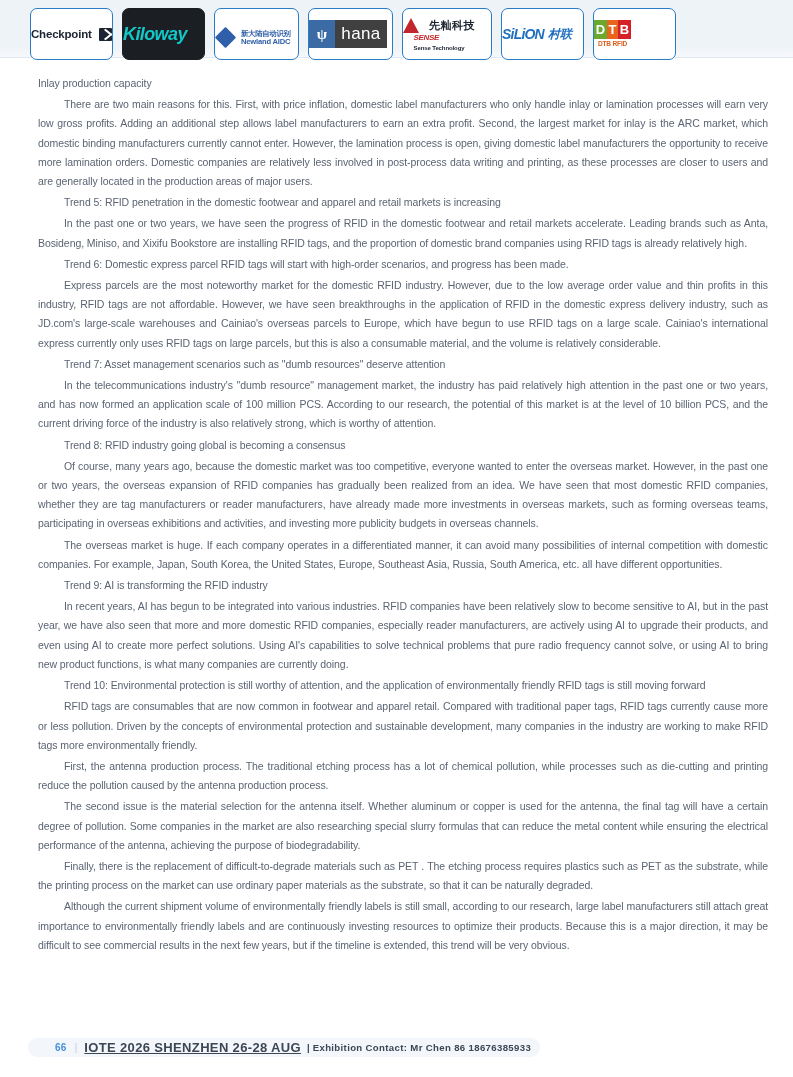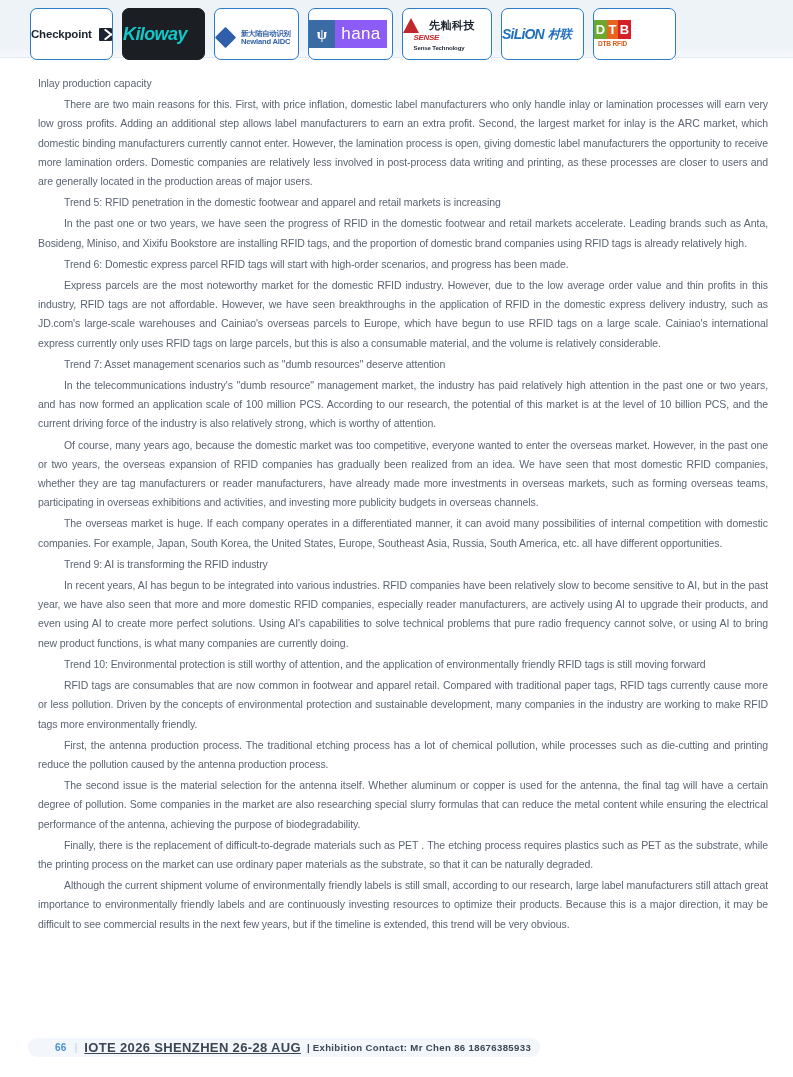--- a/index.html
+++ b/index.html
@@ -111,21 +111,21 @@
   .hana-badge {
     width: 26px;
     background: #3a6ba5;
     display: flex; align-items: center; justify-content: center;
     color: #ffffff;
     font-size: 15px; font-weight: 700;
     font-family: "Liberation Serif", serif;
   }
   .hana-word {
     flex: 1;
-    background: #8b5cf6;
+    background: #404040;
     display: flex; align-items: center; justify-content: center;
     color: #ffffff;
     font-size: 17px;
     letter-spacing: 0.4px;
     font-family: "Liberation Sans", sans-serif;
   }
 
   
   .lg-sense { width: 90px; }
   .se-inner { display: flex; flex-direction: column; align-items: center; line-height: 1; gap: 1px; }
@@ -310,20 +310,21 @@
 
 <div class="doc">
   <p class="para noindent">Inlay production capacity</p>
   <p class="para indent">There are two main reasons for this. First, with price inflation, domestic label manufacturers who only handle inlay or lamination processes will earn very low gross profits. Adding an additional step allows label manufacturers to earn an extra profit. Second, the largest market for inlay is the ARC market, which domestic binding manufacturers currently cannot enter. However, the lamination process is open, giving domestic label manufacturers the opportunity to receive more lamination orders. Domestic companies are relatively less involved in post-process data writing and printing, as these processes are closer to users and are generally located in the production areas of major users.</p>
   <p class="para indent">Trend 5: RFID penetration in the domestic footwear and apparel and retail markets is increasing</p>
   <p class="para indent">In the past one or two years, we have seen the progress of RFID in the domestic footwear and retail markets accelerate. Leading brands such as Anta, Bosideng, Miniso, and Xixifu Bookstore are installing RFID tags, and the proportion of domestic brand companies using RFID tags is already relatively high.</p>
   <p class="para indent">Trend 6: Domestic express parcel RFID tags will start with high-order scenarios, and progress has been made.</p>
   <p class="para indent">Express parcels are the most noteworthy market for the domestic RFID industry. However, due to the low average order value and thin profits in this industry, RFID tags are not affordable. However, we have seen breakthroughs in the application of RFID in the domestic express delivery industry, such as JD.com's large-scale warehouses and Cainiao's overseas parcels to Europe, which have begun to use RFID tags on a large scale. Cainiao's international express currently only uses RFID tags on large parcels, but this is also a consumable material, and the volume is relatively considerable.</p>
   <p class="para indent">Trend 7: Asset management scenarios such as "dumb resources" deserve attention</p>
   <p class="para indent">In the telecommunications industry's "dumb resource" management market, the industry has paid relatively high attention in the past one or two years, and has now formed an application scale of 100 million PCS. According to our research, the potential of this market is at the level of 10 billion PCS, and the current driving force of the industry is also relatively strong, which is worthy of attention.</p>
+  <p class="para indent">Trend 8: RFID industry going global is becoming a consensus</p>
   <p class="para indent">Of course, many years ago, because the domestic market was too competitive, everyone wanted to enter the overseas market. However, in the past one or two years, the overseas expansion of RFID companies has gradually been realized from an idea. We have seen that most domestic RFID companies, whether they are tag manufacturers or reader manufacturers, have already made more investments in overseas markets, such as forming overseas teams, participating in overseas exhibitions and activities, and investing more publicity budgets in overseas channels.</p>
   <p class="para indent">The overseas market is huge. If each company operates in a differentiated manner, it can avoid many possibilities of internal competition with domestic companies. For example, Japan, South Korea, the United States, Europe, Southeast Asia, Russia, South America, etc. all have different opportunities.</p>
   <p class="para indent">Trend 9: AI is transforming the RFID industry</p>
   <p class="para indent">In recent years, AI has begun to be integrated into various industries. RFID companies have been relatively slow to become sensitive to AI, but in the past year, we have also seen that more and more domestic RFID companies, especially reader manufacturers, are actively using AI to upgrade their products, and even using AI to create more perfect solutions. Using AI's capabilities to solve technical problems that pure radio frequency cannot solve, or using AI to bring new product functions, is what many companies are currently doing.</p>
   <p class="para indent">Trend 10: Environmental protection is still worthy of attention, and the application of environmentally friendly RFID tags is still moving forward</p>
   <p class="para indent">RFID tags are consumables that are now common in footwear and apparel retail. Compared with traditional paper tags, RFID tags currently cause more or less pollution. Driven by the concepts of environmental protection and sustainable development, many companies in the industry are working to make RFID tags more environmentally friendly.</p>
   <p class="para indent">First, the antenna production process. The traditional etching process has a lot of chemical pollution, while processes such as die-cutting and printing reduce the pollution caused by the antenna production process.</p>
   <p class="para indent">The second issue is the material selection for the antenna itself. Whether aluminum or copper is used for the antenna, the final tag will have a certain degree of pollution. Some companies in the market are also researching special slurry formulas that can reduce the metal content while ensuring the electrical performance of the antenna, achieving the purpose of biodegradability.</p>
   <p class="para indent">Finally, there is the replacement of difficult-to-degrade materials such as PET . The etching process requires plastics such as PET as the substrate, while the printing process on the market can use ordinary paper materials as the substrate, so that it can be naturally degraded.</p>
   <p class="para indent">Although the current shipment volume of environmentally friendly labels is still small, according to our research, large label manufacturers still attach great importance to environmentally friendly labels and are continuously investing resources to optimize their products. Because this is a major direction, it may be difficult to see commercial results in the next few years, but if the timeline is extended, this trend will be very obvious.</p>

